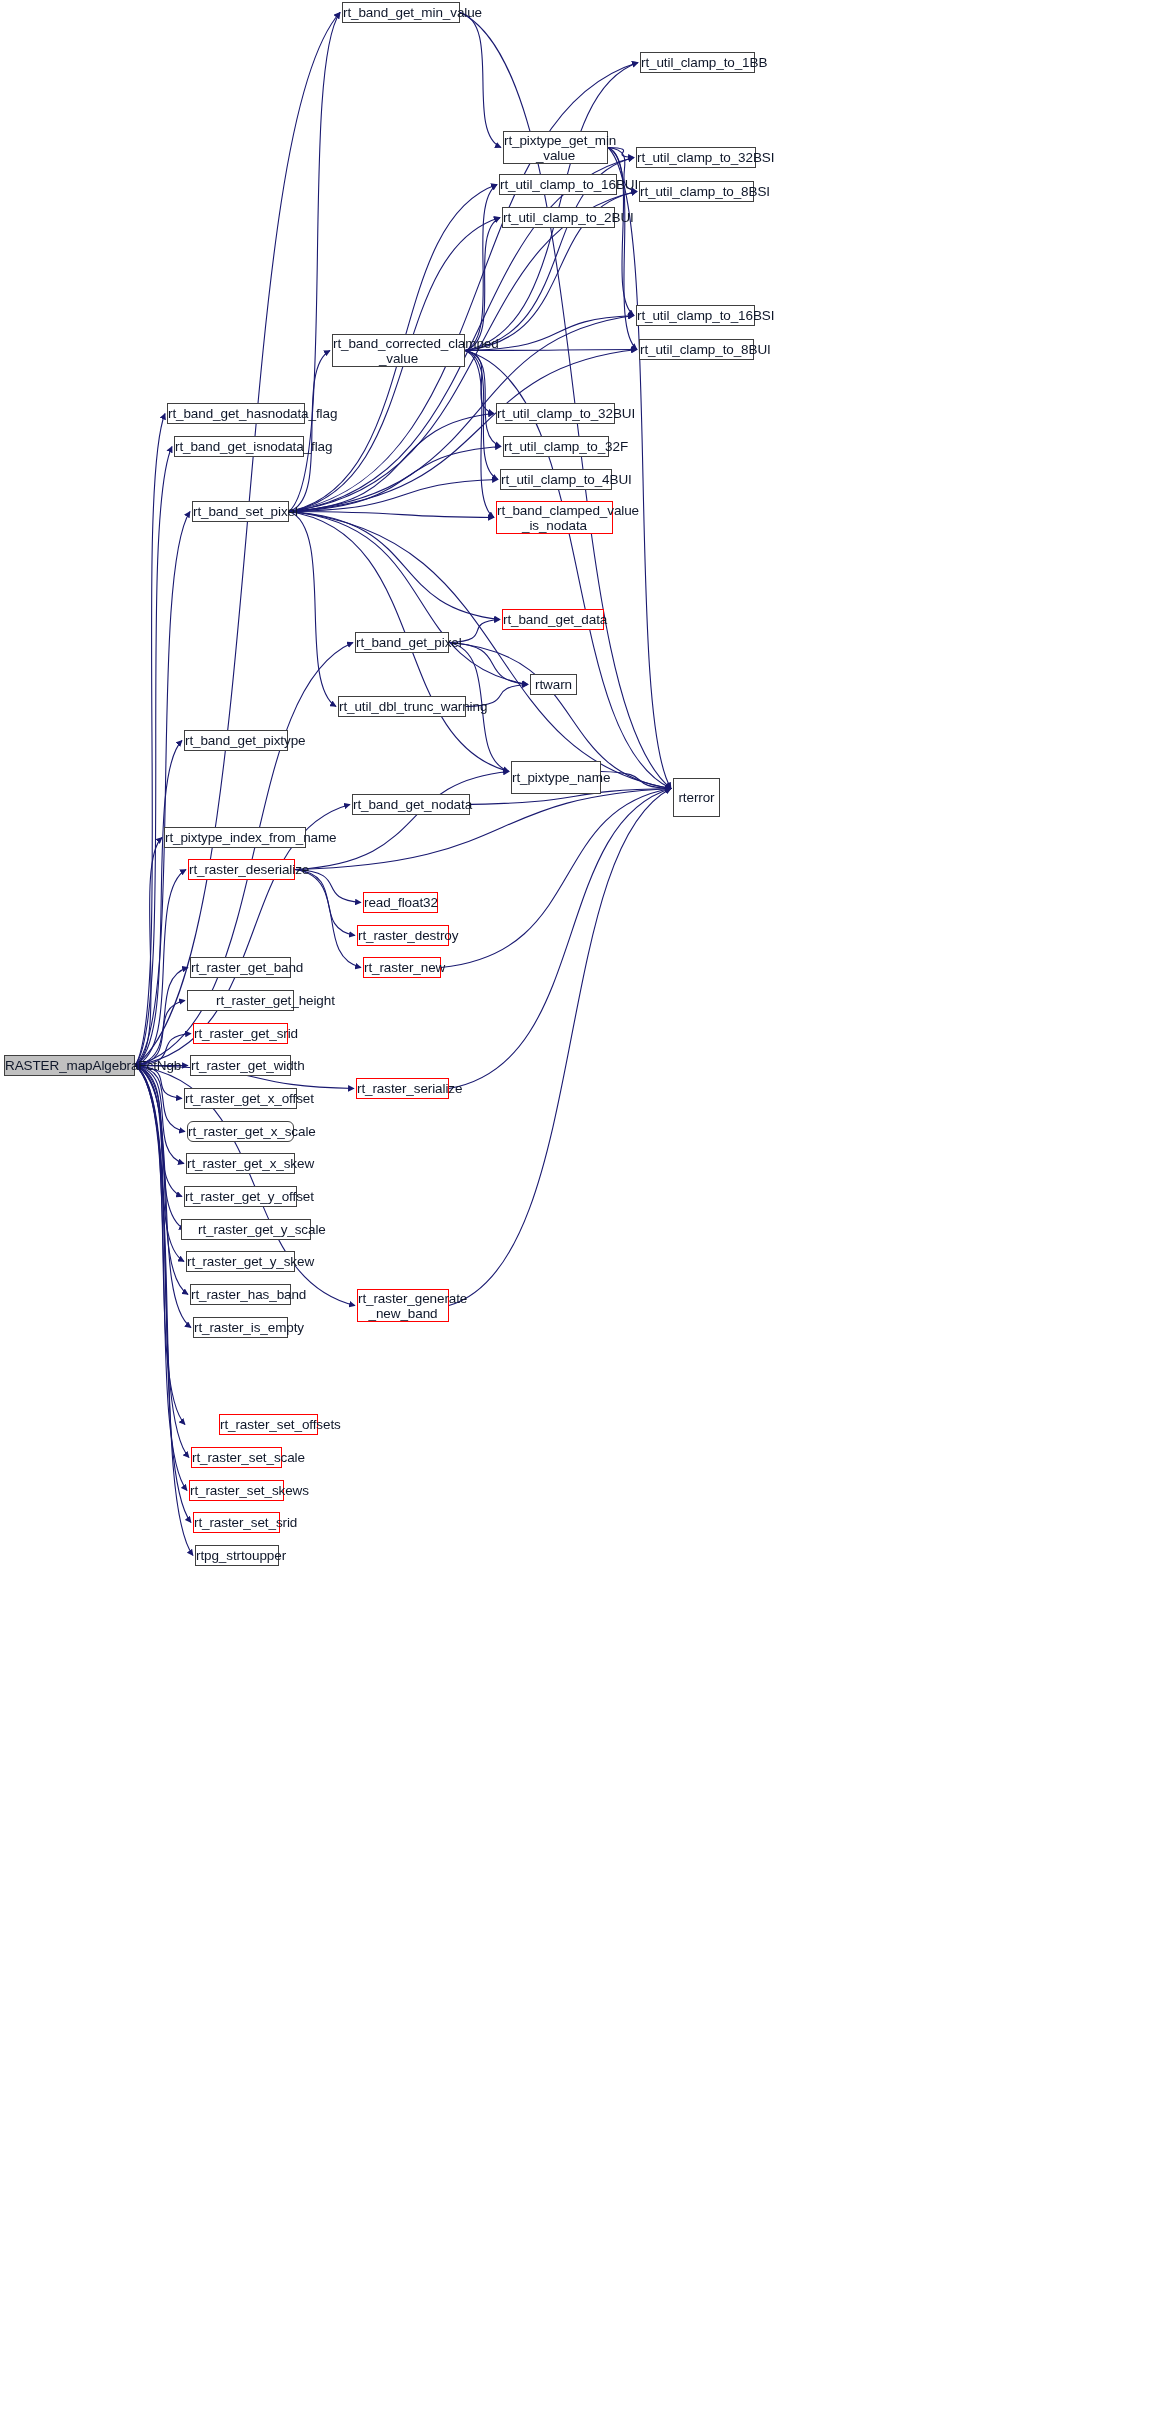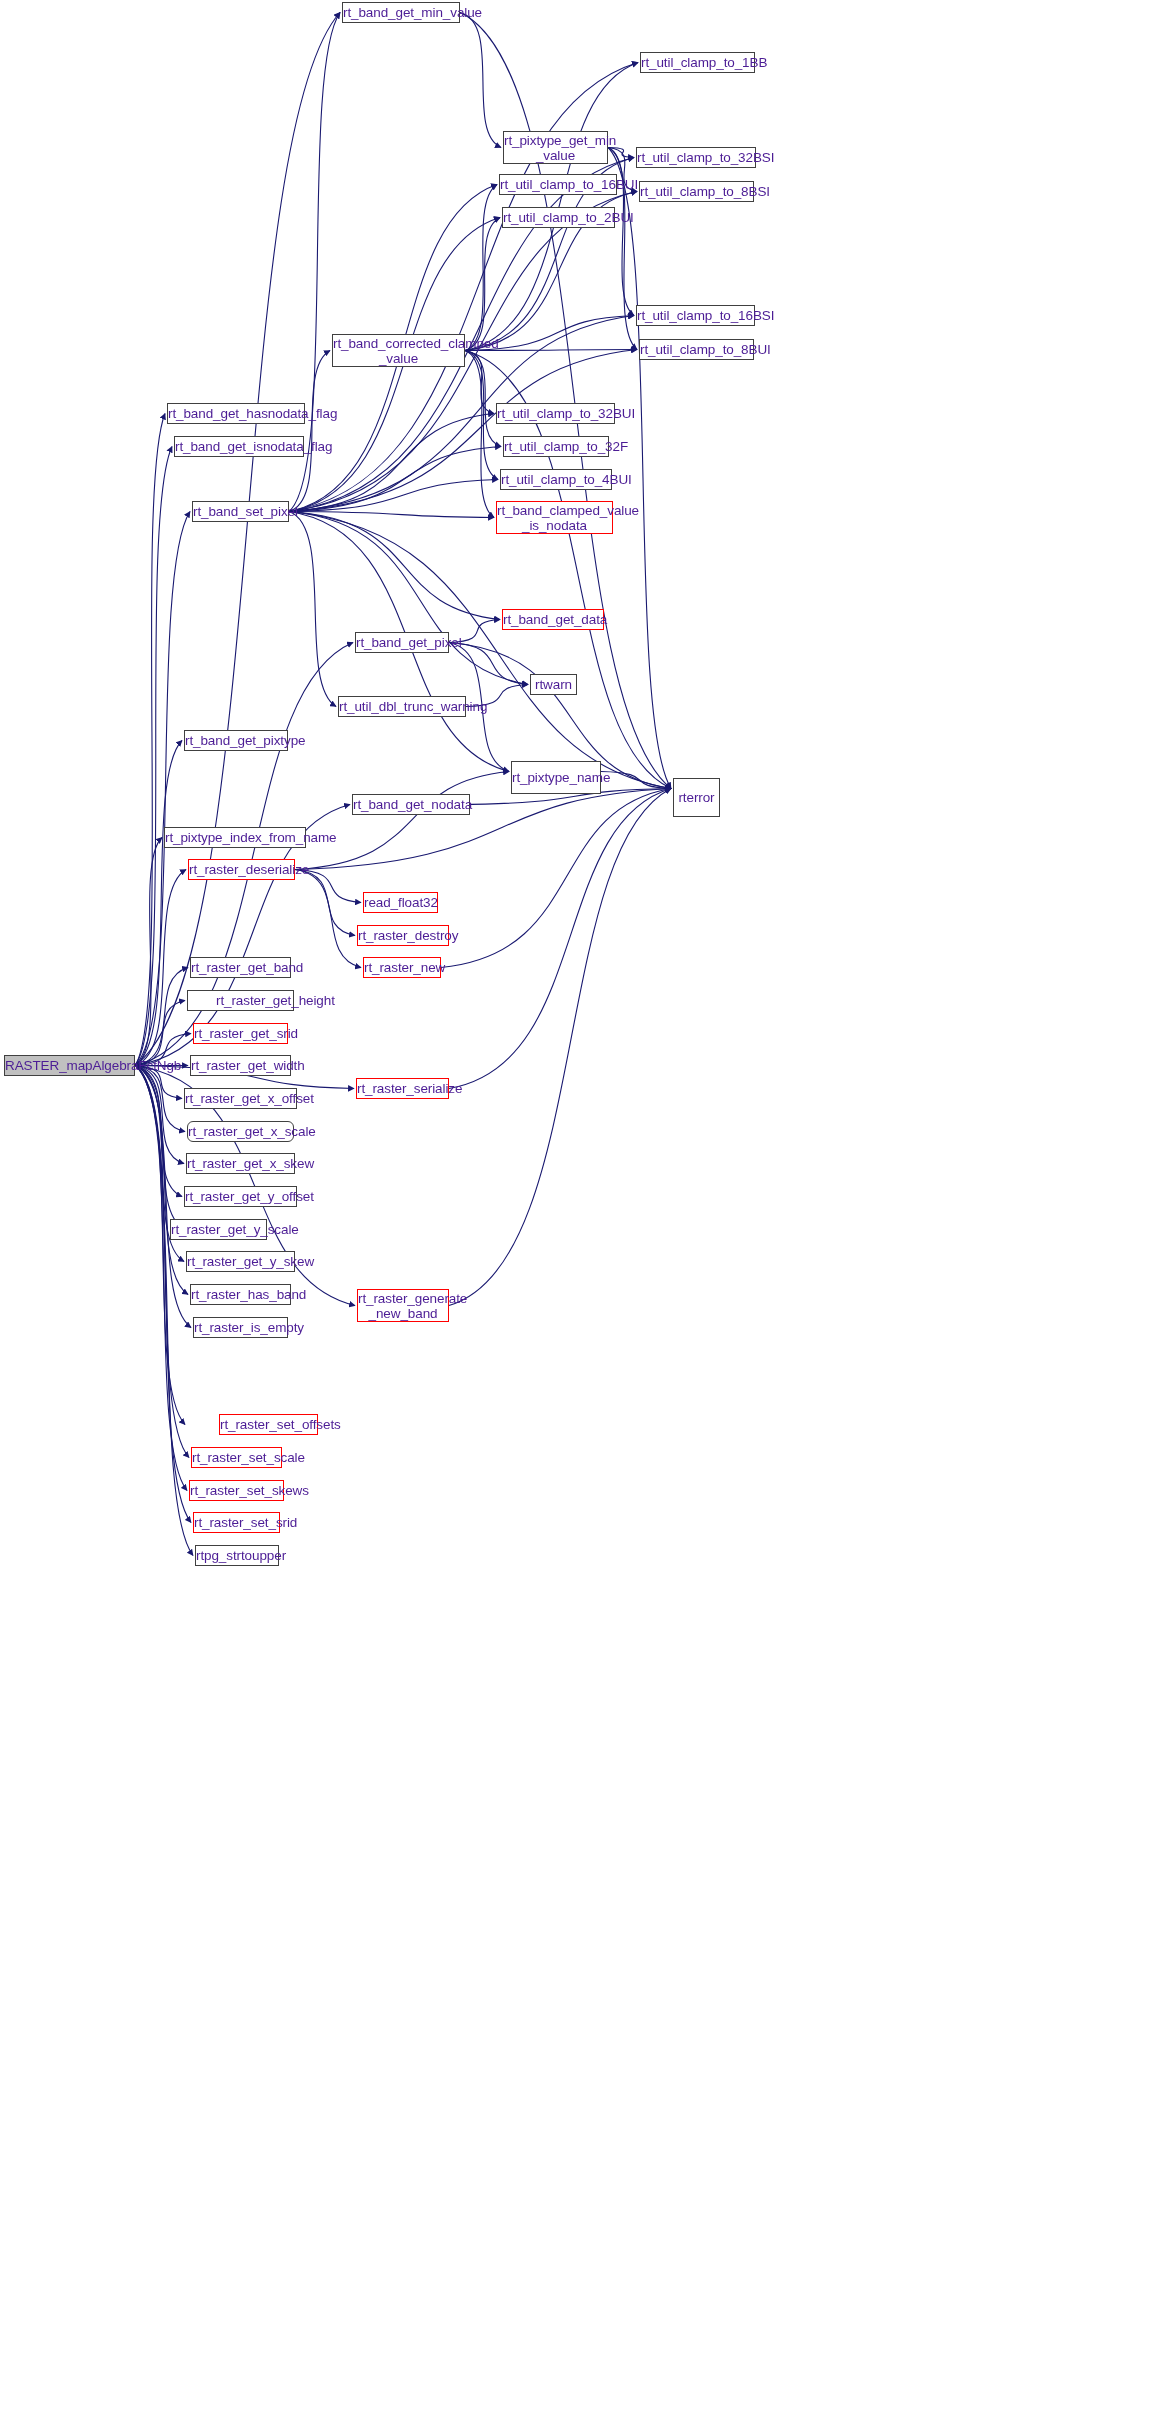--- a/index.html
+++ b/index.html
@@ -26,21 +26,21 @@
     position: absolute;
     box-sizing: border-box;
     display: flex;
     align-items: center;
     justify-content: center;
     text-align: center;
     background: #ffffff;
     border: 1px solid #404040;
     font-size: 13.5px;
     line-height: 15px;
-    color: #4c1d95;
+    color: #0f172a;
     white-space: pre;
     letter-spacing: -0.1px;
     z-index: 5;
   }
   .node.red {
     border-color: #ff0000;
   }
   .node.root {
     background: #c0c0c0;
     border-color: #404040;
@@ -179,21 +179,21 @@
       <div class="node red" style="left: 357px; top: 925px; width: 92px; height: 21px;"><span class="lbl">rt_raster_destroy</span></div>
       <div class="node red" style="left: 363px; top: 957px; width: 78px; height: 21px;"><span class="lbl">rt_raster_new</span></div>
       <div class="node" style="left: 190px; top: 957px; width: 101px; height: 21px;"><span class="lbl">rt_raster_get_band</span></div>
       <div class="node" style="left: 187px; top: 990px; width: 107px; height: 21px; padding-left: 28px;"><span class="lbl">rt_raster_get_height</span></div>
       <div class="node red" style="left: 193px; top: 1023px; width: 95px; height: 21px;"><span class="lbl">rt_raster_get_srid</span></div>
       <div class="node" style="left: 190px; top: 1055px; width: 101px; height: 21px;"><span class="lbl">rt_raster_get_width</span></div>
       <div class="node" style="left: 184px; top: 1088px; width: 113px; height: 21px;"><span class="lbl">rt_raster_get_x_offset</span></div>
       <div class="node" style="left: 187px; top: 1121px; width: 107px; height: 21px; border-radius: 6px;"><span class="lbl">rt_raster_get_x_scale</span></div>
       <div class="node" style="left: 186px; top: 1153px; width: 109px; height: 21px;"><span class="lbl">rt_raster_get_x_skew</span></div>
       <div class="node" style="left: 184px; top: 1186px; width: 113px; height: 21px;"><span class="lbl">rt_raster_get_y_offset</span></div>
-      <div class="node" style="left: 170px; top: 1219px; width: 97px; height: 21px;"><span class="lbl">rt_raster_get_y_scale</span></div>
+      <div class="node" style="left: 181px; top: 1219px; width: 130px; height: 21px; padding-left: 16px;"><span class="lbl">rt_raster_get_y_scale</span></div>
       <div class="node" style="left: 186px; top: 1251px; width: 109px; height: 21px;"><span class="lbl">rt_raster_get_y_skew</span></div>
       <div class="node" style="left: 190px; top: 1284px; width: 101px; height: 21px;"><span class="lbl">rt_raster_has_band</span></div>
       <div class="node" style="left: 193px; top: 1317px; width: 95px; height: 21px;"><span class="lbl">rt_raster_is_empty</span></div>
       <div class="node red" style="left: 356px; top: 1078px; width: 93px; height: 21px;"><span class="lbl">rt_raster_serialize</span></div>
       <div class="node red" style="left: 357px; top: 1289px; width: 92px; height: 33px;"><span class="lbl">rt_raster_generate
 _new_band</span></div>
       <div class="node red" style="left: 187px; top: 1414px; width: 99px; height: 21px; margin-left: 32px;"><span class="lbl">rt_raster_set_offsets</span></div>
       <div class="node red" style="left: 191px; top: 1447px; width: 91px; height: 21px;"><span class="lbl">rt_raster_set_scale</span></div>
       <div class="node red" style="left: 189px; top: 1480px; width: 95px; height: 21px;"><span class="lbl">rt_raster_set_skews</span></div>
       <div class="node red" style="left: 193px; top: 1512px; width: 87px; height: 21px;"><span class="lbl">rt_raster_set_srid</span></div>

